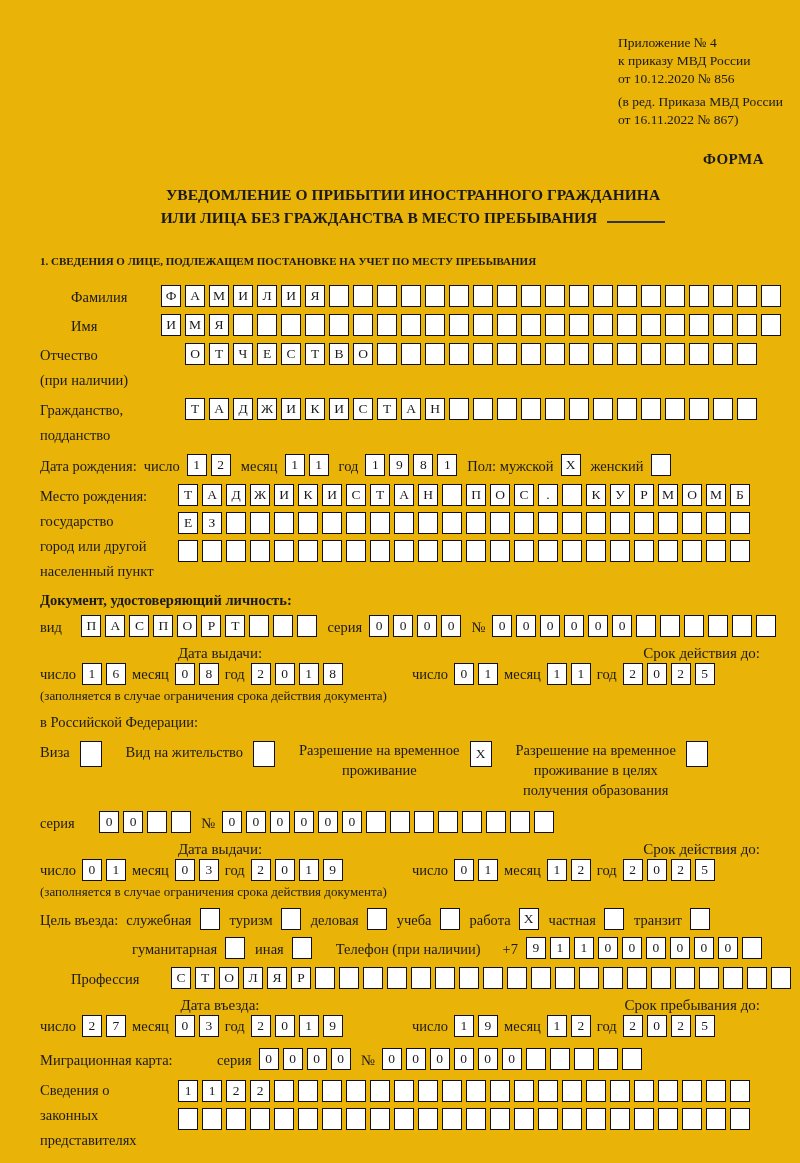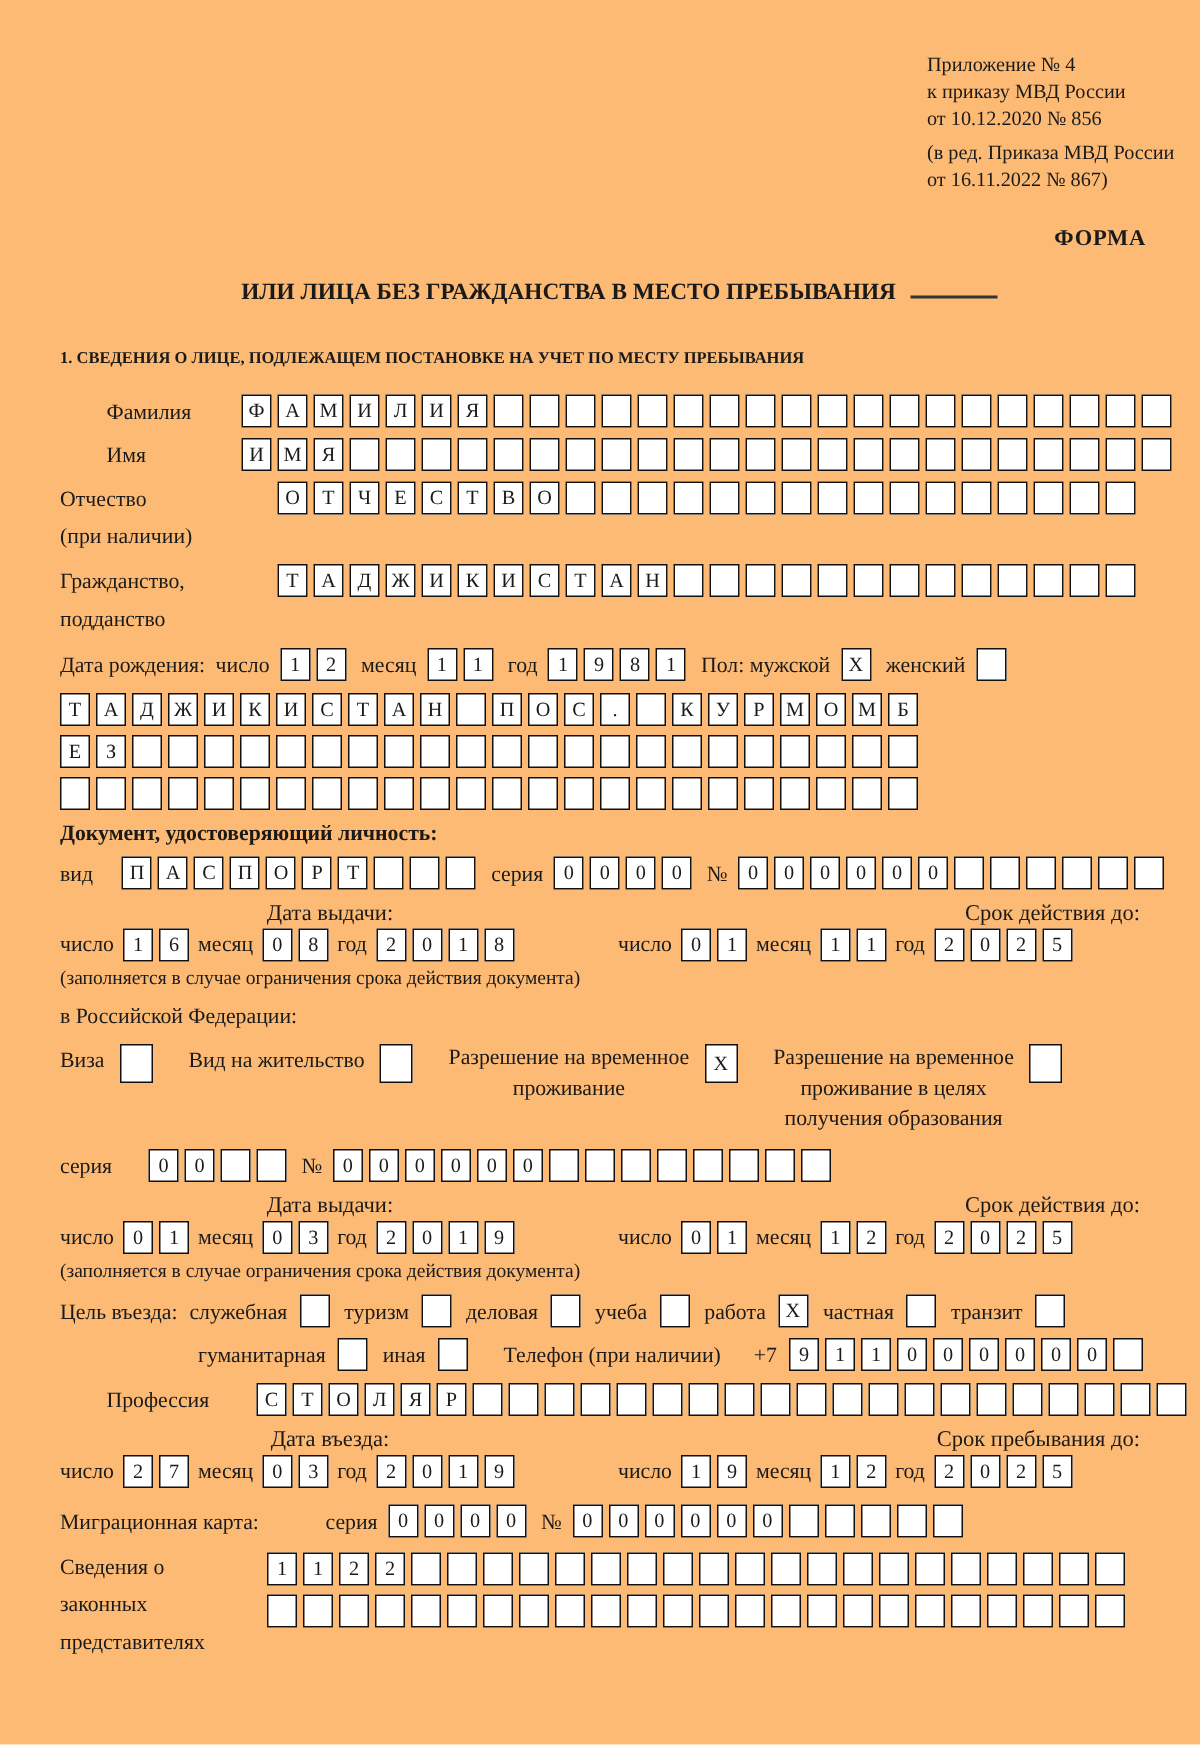--- a/index.html
+++ b/index.html
@@ -1,20 +1,20 @@
 <!DOCTYPE html>
 <html><head>
 <meta charset="utf-8">
 <style>
   html,body { margin:0; padding:0; background:#fff; }
   .page {
     width:800px; height:1163px; box-sizing:border-box;
     padding:34px 14px 20px 40px;
     font-family:"Liberation Serif","DejaVu Serif",serif;
-    color:#1a1a1a; background:#fdba74; overflow:hidden;
+    color:#1a1a1a; background:#eab308; overflow:hidden;
   }
   .appendix { margin-left:578px; width:200px; font-size:13.5px; line-height:1.35; }
   .appendix .amend { margin-top:4px; }
   .forma { text-align:right; padding-right:22px; font-weight:bold; font-size:15px; margin-top:22px; letter-spacing:.5px; }
   .title { text-align:center; font-weight:bold; font-size:15.5px; line-height:1.45; margin-top:16px; }
   .blank-line { display:inline-block; width:58px; border-bottom:2px solid #333; height:1px; margin-left:10px; vertical-align:baseline; }
   .sec-heading { font-weight:bold; font-size:11px; margin-top:26px; margin-bottom:18px; }
 
   .row { display:flex; align-items:flex-start; margin-bottom:5px; }
   .lbl { font-size:14.5px; line-height:24px; white-space:nowrap; }
@@ -60,20 +60,21 @@
     <div>Приложение № 4</div>
     <div>к приказу МВД России</div>
     <div>от 10.12.2020 № 856</div>
     <div class="amend">(в ред. Приказа МВД России</div>
     <div>от 16.11.2022 № 867)</div>
   </div>
 
   <div class="forma">ФОРМА</div>
 
   <div class="title">
+    <div>УВЕДОМЛЕНИЕ О ПРИБЫТИИ ИНОСТРАННОГО ГРАЖДАНИНА</div>
     <div>
       <span>ИЛИ ЛИЦА БЕЗ ГРАЖДАНСТВА В МЕСТО ПРЕБЫВАНИЯ</span><span class="blank-line"></span>
     </div>
   </div>
 
   <div class="sec-heading">1. СВЕДЕНИЯ О ЛИЦЕ, ПОДЛЕЖАЩЕМ ПОСТАНОВКЕ НА УЧЕТ ПО МЕСТУ ПРЕБЫВАНИЯ</div>
 
   <div class="row">
     <div class="lbl w90">Фамилия</div>
     <div class="cells">
@@ -227,20 +228,26 @@
     <div class="cells">
         <div class="cell">X</div>
       </div>
     <span class="lbl">женский</span>
     <div class="cells">
         <div class="cell"></div>
       </div>
   </div>
 
   <div class="row mt6">
+    <div class="lbl-col w130">
+      <div>Место рождения:</div>
+      <div>государство</div>
+      <div>город или другой</div>
+      <div>населенный пункт</div>
+    </div>
     <div class="cells-col">
       <div class="cells">
           <div class="cell">Т</div>
           <div class="cell">А</div>
           <div class="cell">Д</div>
           <div class="cell">Ж</div>
           <div class="cell">И</div>
           <div class="cell">К</div>
           <div class="cell">И</div>
           <div class="cell">С</div>

